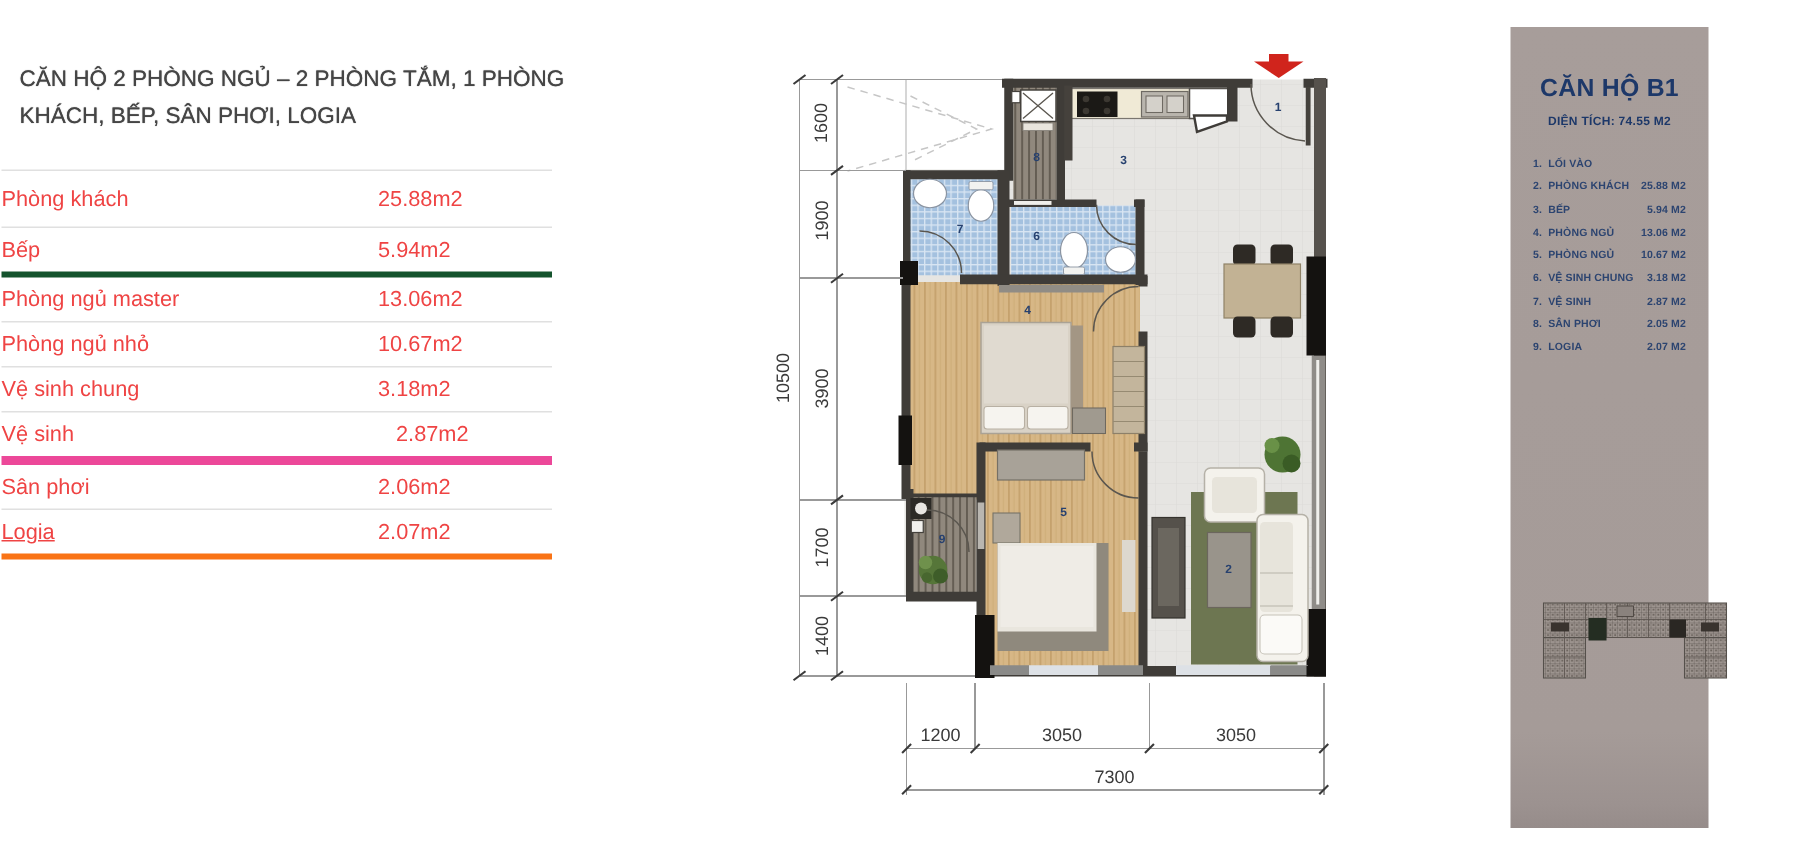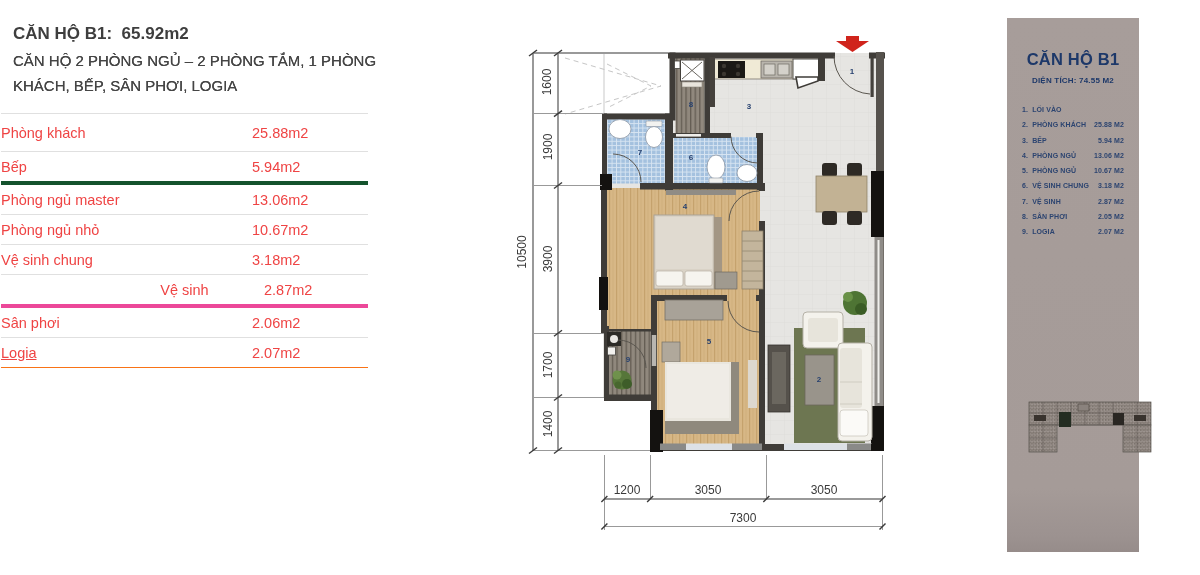--- a/index.html
+++ b/index.html
@@ -4,42 +4,41 @@
 <style>
   html,body{margin:0;padding:0;background:#ffffff;width:1200px;height:575px;overflow:hidden;}
   body{font-family:"Liberation Sans", sans-serif;position:relative;}
   .abs{position:absolute;}
 </style>
 </head>
 <body>
 
 <div class="abs" style="left:13px;top:24px;width:400px;">
 
-  <div style="font-size:17px;font-weight:700;color:#3e3e3e;letter-spacing:0px;">CĂN HỘ B1:&nbsp; 65.92m2</div>
-
-  <div style="margin-top:4px;font-size:15px;line-height:25px;color:#454545;font-weight:400;width:390px;text-shadow:0 0 0.55px #454545;">CĂN HỘ 2 PHÒNG NGỦ – 2 PHÒNG TẮM, 1 PHÒNG<br>KHÁCH, BẾP, SÂN PHƠI, LOGIA</div>
+
+  <div style="margin-top:16px;font-size:15px;line-height:25px;color:#454545;font-weight:400;width:390px;text-shadow:0 0 0.55px #454545;">CĂN HỘ 2 PHÒNG NGỦ – 2 PHÒNG TẮM, 1 PHÒNG<br>KHÁCH, BẾP, SÂN PHƠI, LOGIA</div>
 </div>
 
 <div class="abs" style="left:1px;top:113px;width:367px;border-top:1px solid #e0e0e0;font-size:14.5px;color:#ef4444;">
 
   <div style="position:relative;height:36.5px;line-height:39px;border-bottom:1px solid #e0e0e0;">Phòng khách<span style="position:absolute;left:251px;">25.88m2</span></div>
 
   <div style="position:relative;height:29px;line-height:30px;border-bottom:4px solid #14532d;">Bếp<span style="position:absolute;left:251px;">5.94m2</span></div>
 
   <div style="position:relative;height:29px;line-height:30px;border-bottom:1px solid #e0e0e0;">Phòng ngủ master<span style="position:absolute;left:251px;">13.06m2</span></div>
 
   <div style="position:relative;height:29px;line-height:30px;border-bottom:1px solid #e0e0e0;">Phòng ngủ nhỏ<span style="position:absolute;left:251px;">10.67m2</span></div>
 
   <div style="position:relative;height:29px;line-height:30px;border-bottom:1px solid #e0e0e0;">Vệ sinh chung<span style="position:absolute;left:251px;">3.18m2</span></div>
 
-  <div style="position:relative;height:29px;line-height:30px;border-bottom:4px solid #ec4899;text-align:center;">Vệ sinh<span style="position:absolute;left:251px;margin-left:12px;">2.87m2</span></div>
+  <div style="position:relative;height:29px;line-height:30px;border-bottom:6px solid #ec4899;">Vệ sinh<span style="position:absolute;left:251px;margin-left:12px;">2.87m2</span></div>
 
   <div style="position:relative;height:29px;line-height:30px;border-bottom:1px solid #e0e0e0;">Sân phơi<span style="position:absolute;left:251px;">2.06m2</span></div>
 
-  <div style="position:relative;height:29px;line-height:30px;border-bottom:1px solid #f97316;text-decoration:underline;">Logia<span style="position:absolute;left:251px;">2.07m2</span></div>
+  <div style="position:relative;height:29px;line-height:30px;border-bottom:4px solid #f97316;text-decoration:underline;">Logia<span style="position:absolute;left:251px;">2.07m2</span></div>
 </div>
 
 <div class="abs" style="left:1007px;top:18px;width:132px;height:534px;background:linear-gradient(180deg,#a79d9a 0%,#a59b98 88%,#9c9290 97%,#968c8a 100%);">
 
   <div style="position:absolute;top:32px;left:0;width:100%;text-align:center;font-size:16.5px;font-weight:700;color:#1d3869;letter-spacing:0.2px;">CĂN HỘ B1</div>
 
   <div style="position:absolute;top:58px;left:0;width:100%;text-align:center;font-size:8px;font-weight:700;color:#1d3869;letter-spacing:0.2px;">DIỆN TÍCH: 74.55 M2</div>
 
   <div style="position:absolute;top:84px;left:15px;right:15px;font-size:7px;font-weight:700;color:#2c4470;letter-spacing:0.1px;">
     <div style="position:relative;height:15.3px;line-height:15.3px;">1.&nbsp; LỐI VÀO</div>

